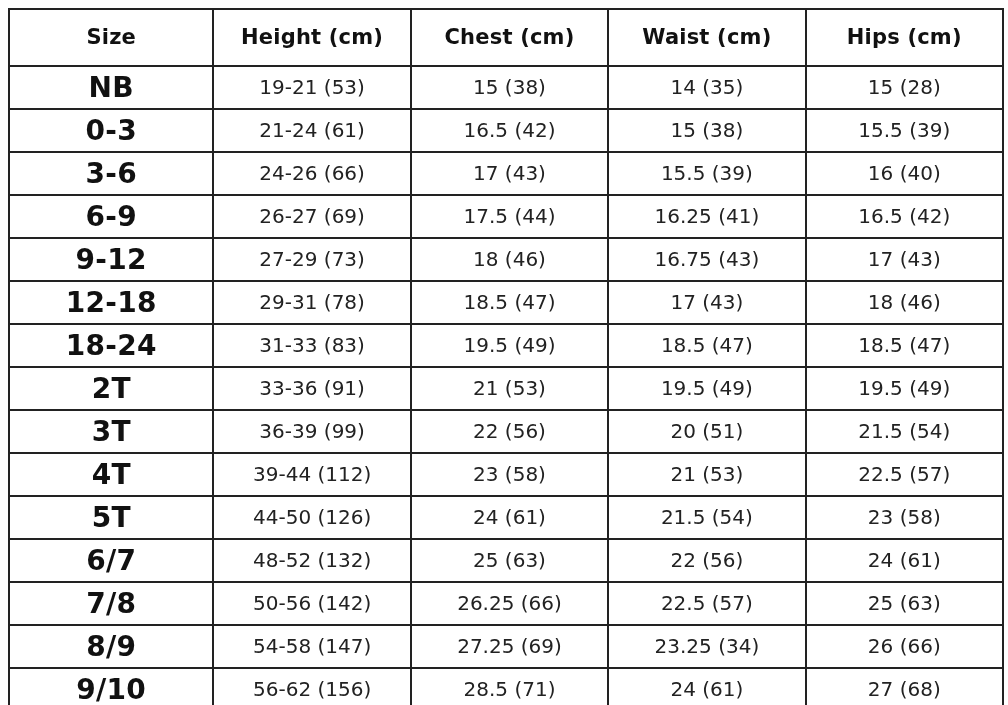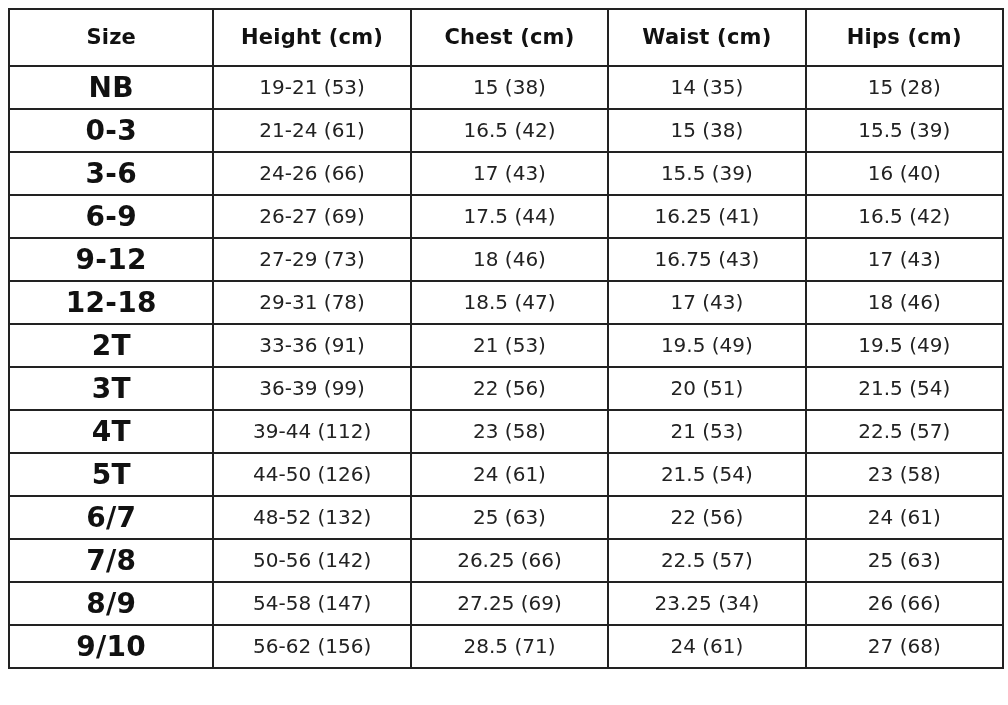--- a/index.html
+++ b/index.html
@@ -120,20 +120,27 @@
         <td>17 (43)</td>
       </tr>
       <tr>
         <td class="sizecell">12-18</td>
         <td>29-31 (78)</td>
         <td>18.5 (47)</td>
         <td>17 (43)</td>
         <td>18 (46)</td>
       </tr>
       <tr>
+        <td class="sizecell">18-24</td>
+        <td>31-33 (83)</td>
+        <td>19.5 (49)</td>
+        <td>18.5 (47)</td>
+        <td>18.5 (47)</td>
+      </tr>
+      <tr>
         <td class="sizecell">2T</td>
         <td>33-36 (91)</td>
         <td>21 (53)</td>
         <td>19.5 (49)</td>
         <td>19.5 (49)</td>
       </tr>
       <tr>
         <td class="sizecell">3T</td>
         <td>36-39 (99)</td>
         <td>22 (56)</td>

